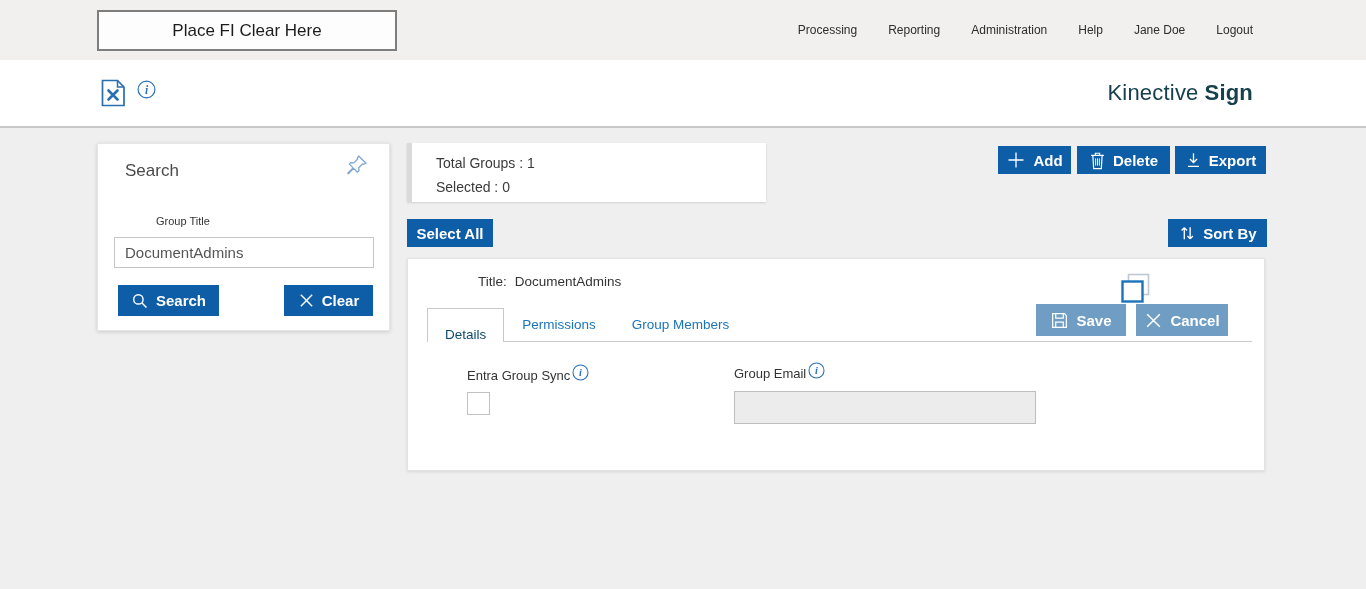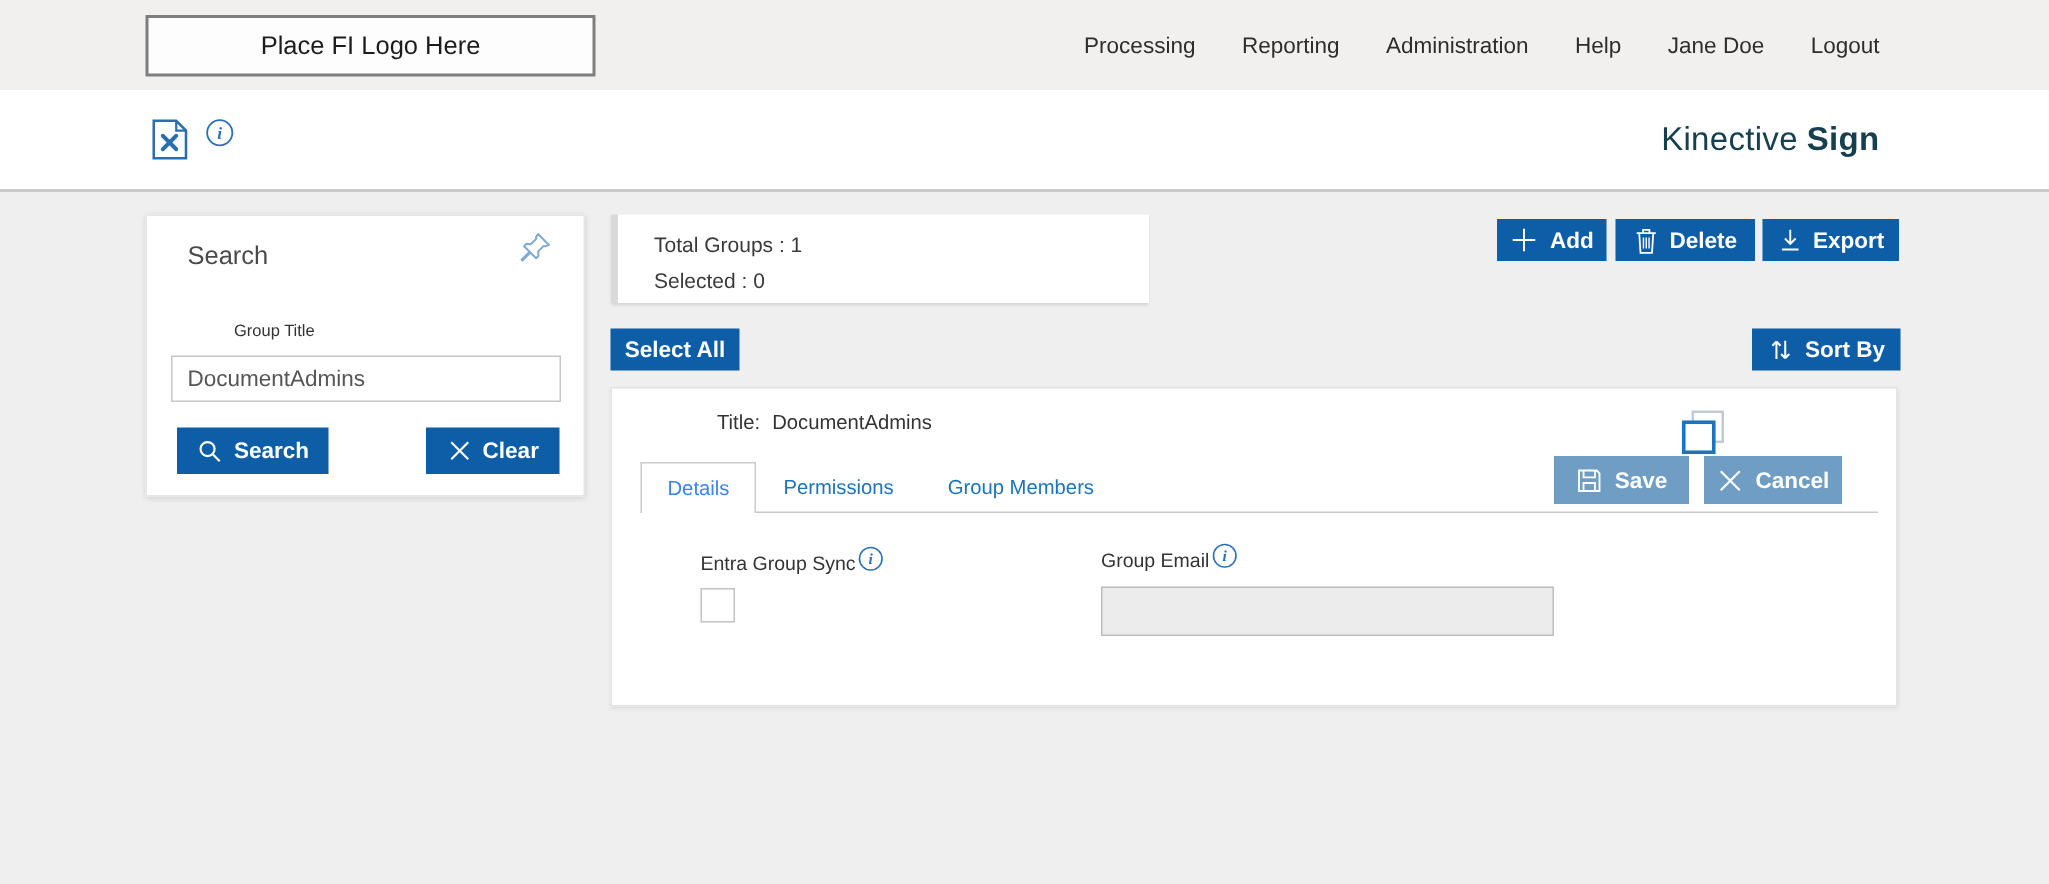--- a/index.html
+++ b/index.html
@@ -4,21 +4,21 @@
 <style>
   html,body{margin:0;padding:0;background:#dcdcdc;font-family:"Liberation Sans",sans-serif;}
   .page{position:relative;width:1366px;height:589px;background:#efefef;overflow:hidden;}
 
   
   .topbar{position:absolute;top:0;left:0;width:1366px;height:60px;background:#f2f0ee;}
   .logo-box{position:absolute;left:97px;top:10px;width:296px;height:37px;background:#fdfdfd;
     border:2px solid #7e7e7e;display:flex;align-items:center;justify-content:center;
     font-size:17px;color:#1c1c1c;cursor:default;}
   .nav{position:absolute;right:113px;top:0;height:60px;display:flex;align-items:center;gap:31px;}
-  .nav-item{font-size:15px;color:#2d2d2d;cursor:pointer;white-space:nowrap;}
+  .nav-item{font-size:12px;color:#2d2d2d;cursor:pointer;white-space:nowrap;}
 
   
   .subheader{position:absolute;top:60px;left:0;width:1366px;height:66px;background:#ffffff;
     border-bottom:2px solid #c9c9c9;}
   .page-title-wrap{position:absolute;left:100px;top:0;height:66px;display:flex;align-items:center;gap:11px;}
   .page-title{font-size:20px;color:#7b7b7b;}
   .brand{position:absolute;right:113px;top:0;height:66px;display:flex;align-items:center;
     font-size:22px;color:#16404e;letter-spacing:.2px;}
   .brand .bold{font-weight:bold;margin-left:6px;}
 
@@ -58,22 +58,22 @@
     border:1px solid #e2e2e2;box-shadow:0 1px 3px rgba(0,0,0,.1);box-sizing:border-box;}
   .row-title{position:absolute;left:70px;top:15px;font-size:13.5px;color:#333;}
   .row-title .val{margin-left:8px;}
   .row-desc{position:absolute;left:339px;top:15px;font-size:13.5px;color:#333;}
   .row-desc .val{margin-left:5px;}
   .copy-icon{position:absolute;left:711px;top:13px;width:33px;height:33px;cursor:pointer;}
 
   .tabs-strip{position:absolute;left:19px;right:12px;top:48px;height:34px;
     border-bottom:1px solid #c9c9c9;display:flex;align-items:flex-end;}
   .tab-active{box-sizing:border-box;height:34px;margin-bottom:-1px;background:#fff;
-    border:1px solid #c9c9c9;border-bottom:none;padding:0 17px;display:flex;align-items:center;
-    font-size:13.5px;color:#3b82f6;cursor:pointer;}
+    border:1px solid #c9c9c9;border-bottom:none;padding:0 17px;display:flex;align-items:flex-end;
+    font-size:13.5px;color:#0c4a6e;cursor:pointer;}
   .tab-link{height:33px;display:flex;align-items:center;padding:0 18px;font-size:13.5px;
     color:#1b74bc;cursor:pointer;}
 
   .save-btn{left:628px;top:45px;width:90px;height:32px;}
   .cancel-btn{left:728px;top:45px;width:92px;height:32px;justify-content:center;}
 
   .field-label-row{position:absolute;display:flex;align-items:flex-start;gap:2px;
     font-size:13px;color:#333;}
   .entra-row{left:59px;top:109px;}
   .email-row{left:326px;top:107px;}
@@ -84,21 +84,21 @@
 
   .info-icon{display:inline-block;margin-top:-4px;cursor:pointer;}
 </style>
 </head>
 <body>
 
 <div class="page">
 
   <div class="topbar">
     <div class="logo-box">
-      <span>Place FI Logo Here</span>
+      <span>Place FI Clear Here</span>
     </div>
     <div class="nav">
       <span class="nav-item">Processing</span>
       <span class="nav-item">Reporting</span>
       <span class="nav-item">Administration</span>
       <span class="nav-item">Help</span>
       <span class="nav-item">Jane Doe</span>
       <span class="nav-item">Logout</span>
     </div>
   </div>

